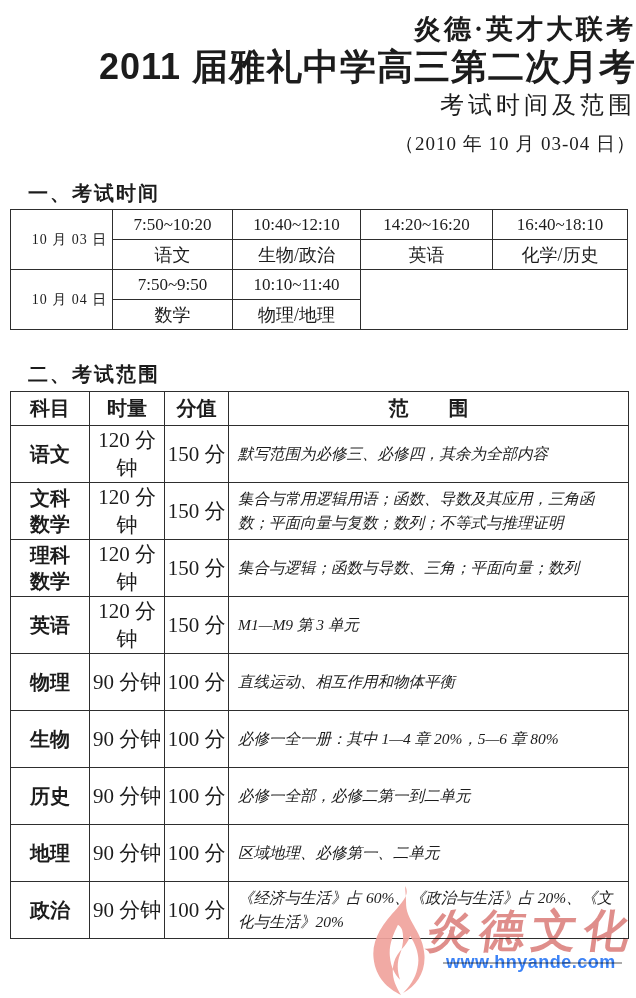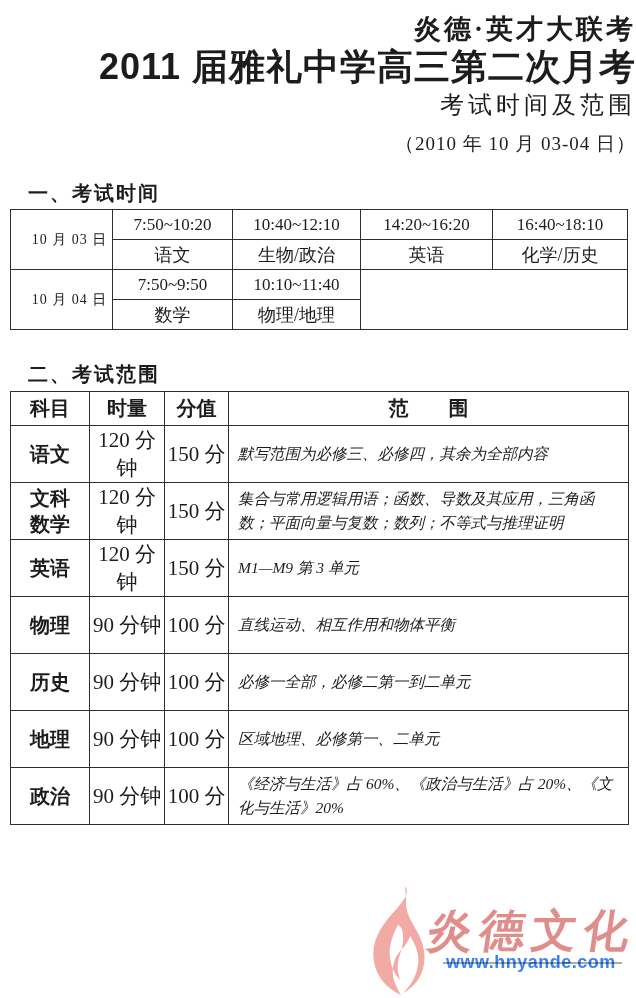--- a/index.html
+++ b/index.html
@@ -162,30 +162,42 @@
         <td class="score-cell">150 分</td>
         <td class="range-cell">默写范围为必修三、必修四，其余为全部内容</td>
       </tr>
       <tr>
         <td class="subj-name">文科数学</td>
         <td class="dur-cell">120 分钟</td>
         <td class="score-cell">150 分</td>
         <td class="range-cell">集合与常用逻辑用语；函数、导数及其应用，三角函数；平面向量与复数；数列；不等式与推理证明</td>
       </tr>
       <tr>
+        <td class="subj-name">理科数学</td>
+        <td class="dur-cell">120 分钟</td>
+        <td class="score-cell">150 分</td>
+        <td class="range-cell">集合与逻辑；函数与导数、三角；平面向量；数列</td>
+      </tr>
+      <tr>
         <td class="subj-name">英语</td>
         <td class="dur-cell">120 分钟</td>
         <td class="score-cell">150 分</td>
         <td class="range-cell">M1—M9 第 3 单元</td>
       </tr>
       <tr>
         <td class="subj-name">物理</td>
         <td class="dur-cell">90 分钟</td>
         <td class="score-cell">100 分</td>
         <td class="range-cell">直线运动、相互作用和物体平衡</td>
+      </tr>
+      <tr>
+        <td class="subj-name">生物</td>
+        <td class="dur-cell">90 分钟</td>
+        <td class="score-cell">100 分</td>
+        <td class="range-cell">必修一全一册：其中 1—4 章 20%，5—6 章 80%</td>
       </tr>
       <tr>
         <td class="subj-name">历史</td>
         <td class="dur-cell">90 分钟</td>
         <td class="score-cell">100 分</td>
         <td class="range-cell">必修一全部，必修二第一到二单元</td>
       </tr>
       <tr>
         <td class="subj-name">地理</td>
         <td class="dur-cell">90 分钟</td>

